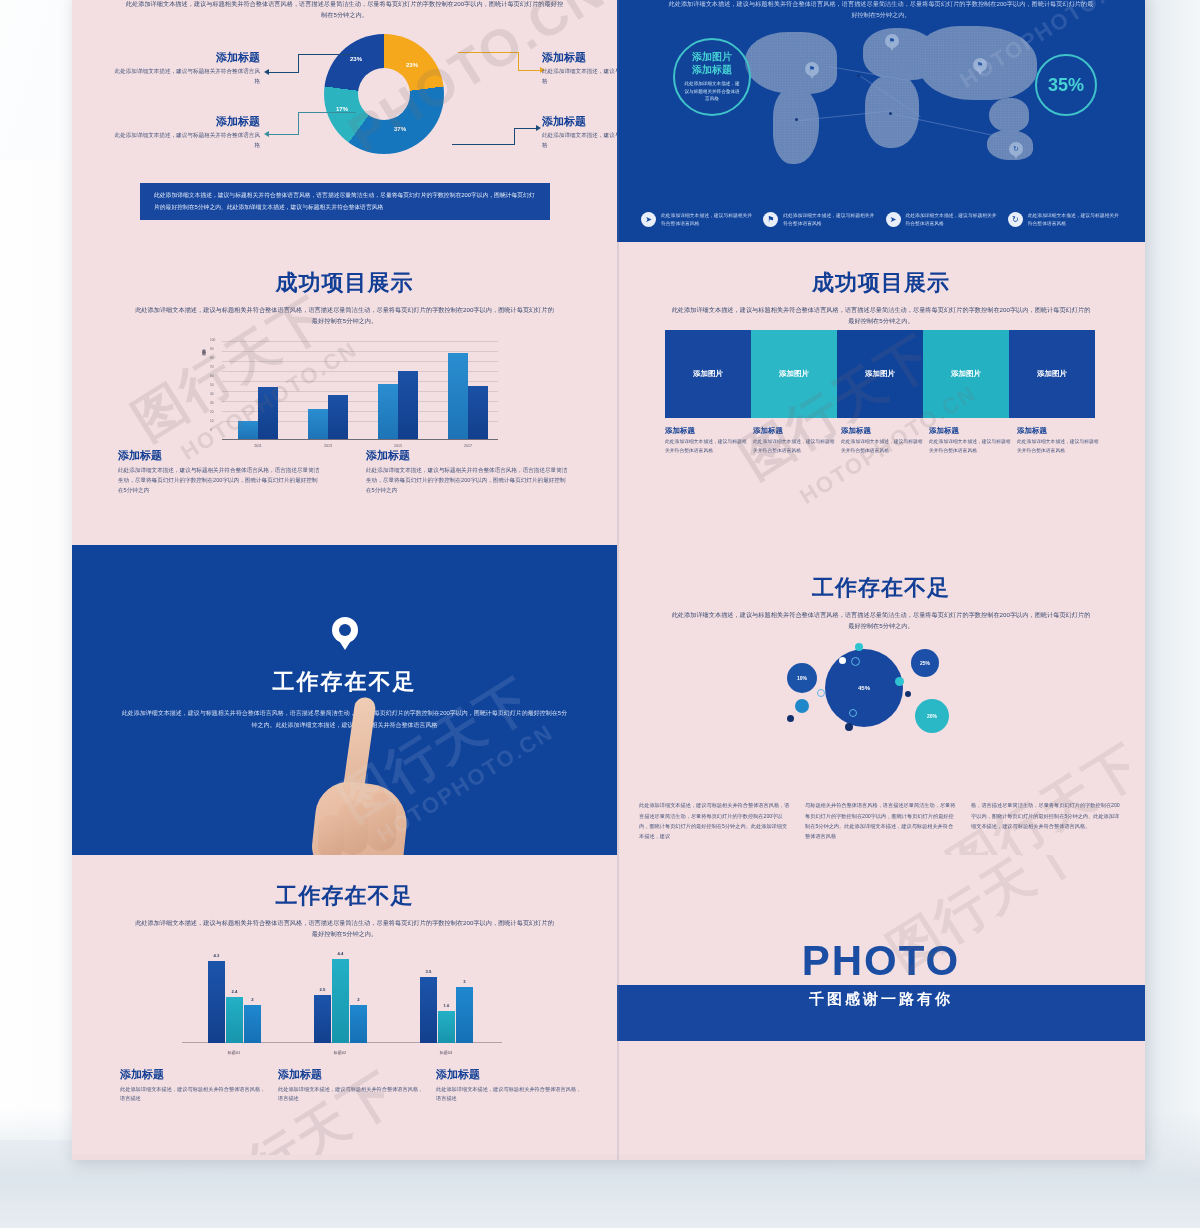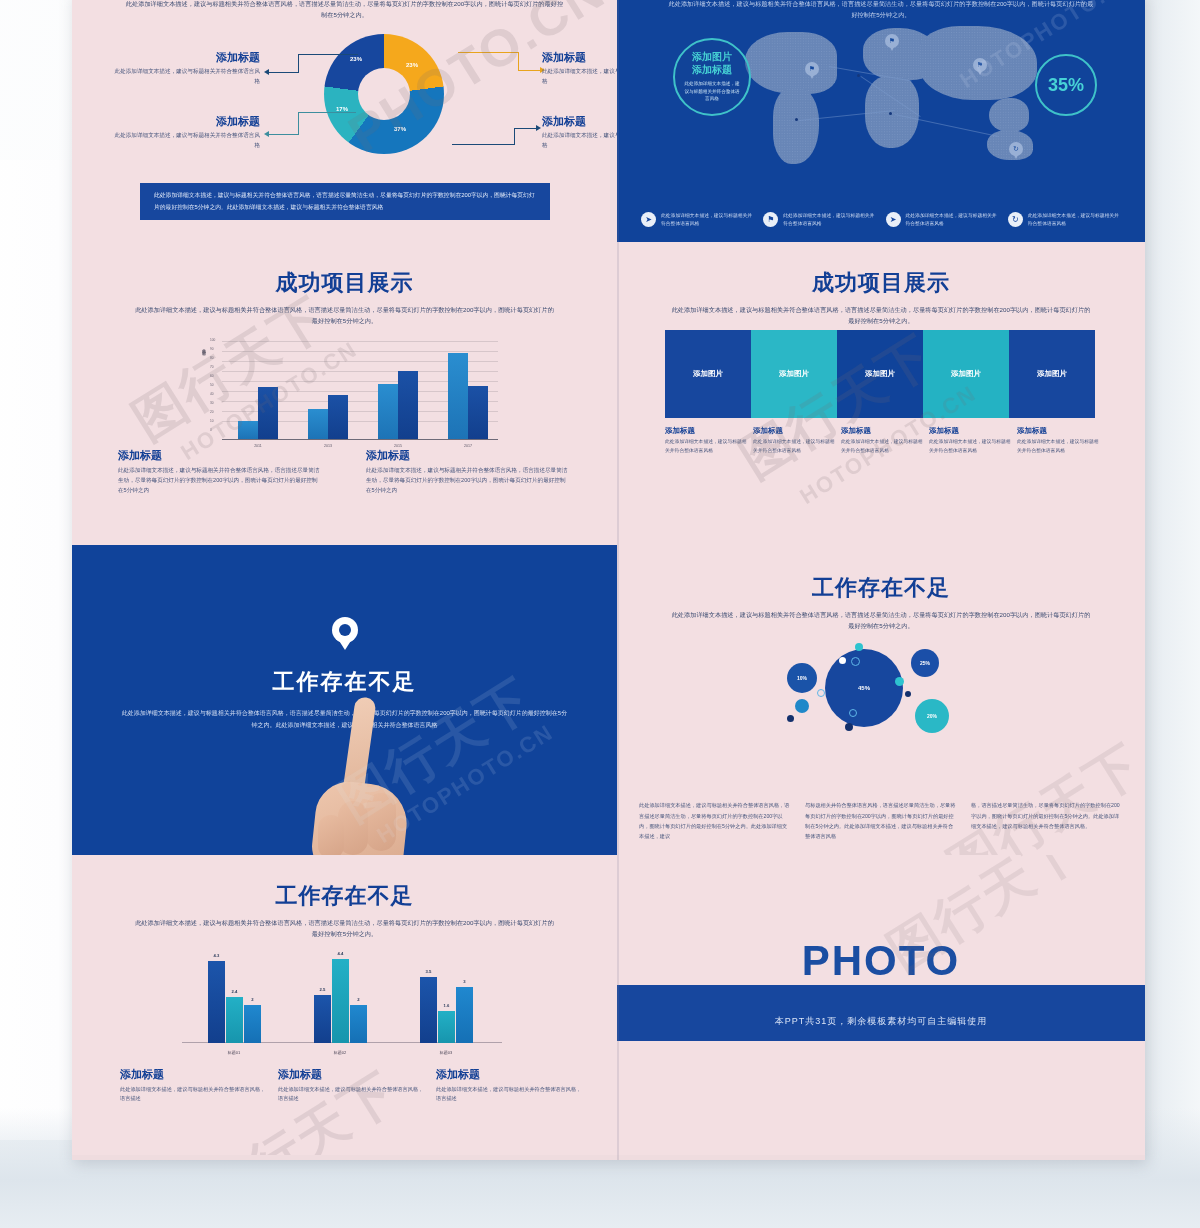--- a/index.html
+++ b/index.html
@@ -509,16 +509,16 @@
     <div class="blk7" style="left:364px;top:212px;">
       <div class="h-small">添加标题</div>
       <div class="p-small">此处添加详细文本描述，建议与标题相关并符合整体语言风格，语言描述</div>
     </div>
     <div class="wm rot wm-big" style="left:120px;top:254px;color:rgba(120,105,115,.15);">图行天下</div>
   </div>
 
   <div class="slide">
     <div class="thanks">PHOTO</div>
     <div class="th-band"></div>
-    <div class="th-2">本PPT共31页，剩余模板素材均可自主编辑使用</div>
+    <div class="th-1">千图感谢一路有你</div>
     <div class="wm rot wm-big" style="left:260px;top:10px;color:rgba(120,105,115,.13);">图行天下</div>
   </div>
 </div>
 
 </body></html>

